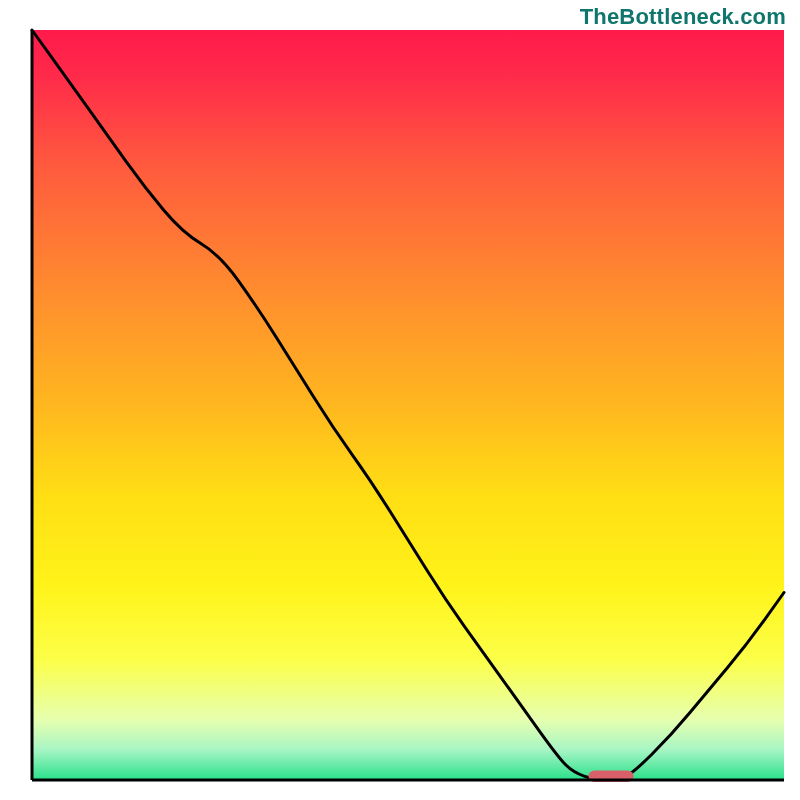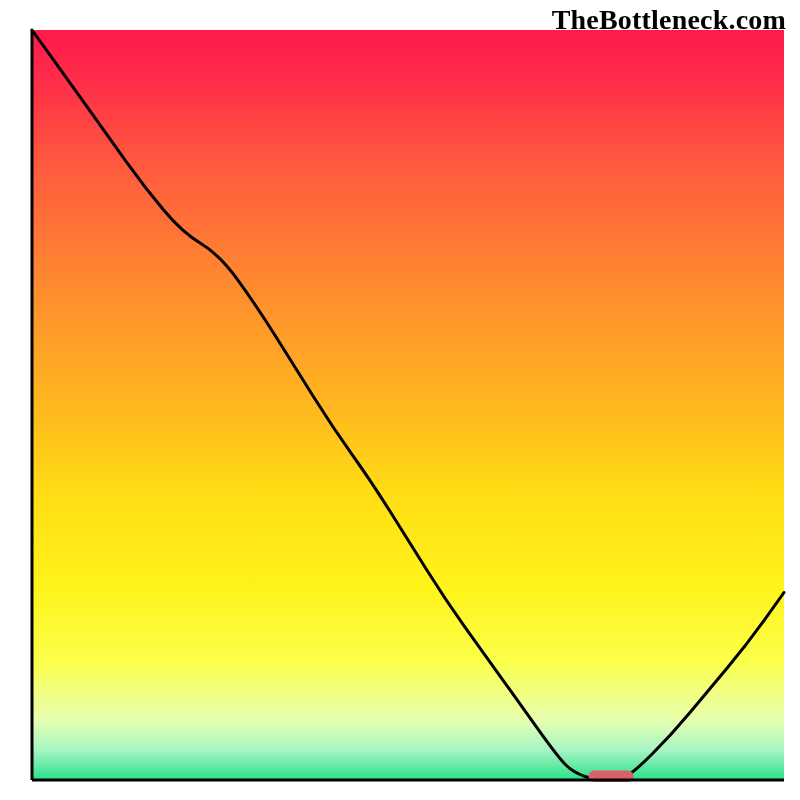--- a/index.html
+++ b/index.html
@@ -6,24 +6,24 @@
   html, body { width: 800px; height: 800px; overflow: hidden; background: #fff; }
   .chart-container {
     position: relative;
     width: 800px;
     height: 800px;
   }
   .watermark {
     position: absolute;
     top: 4px;
     right: 14px;
-    font-family: Liberation Serif, serif;
-    font-size: 28px;
+    font-family: Liberation Sans, sans-serif;
+    font-size: 22px;
     font-weight: 600;
-    color: #000000;
+    color: #0f766e;
     letter-spacing: 0.2px;
   }
   svg { display: block; }
 </style>
 </head>
 <body>
 
 <div class="chart-container">
   <div class="watermark">TheBottleneck.com</div>
   <svg id="chart-svg" width="800" height="800" viewBox="0 0 800 800">

